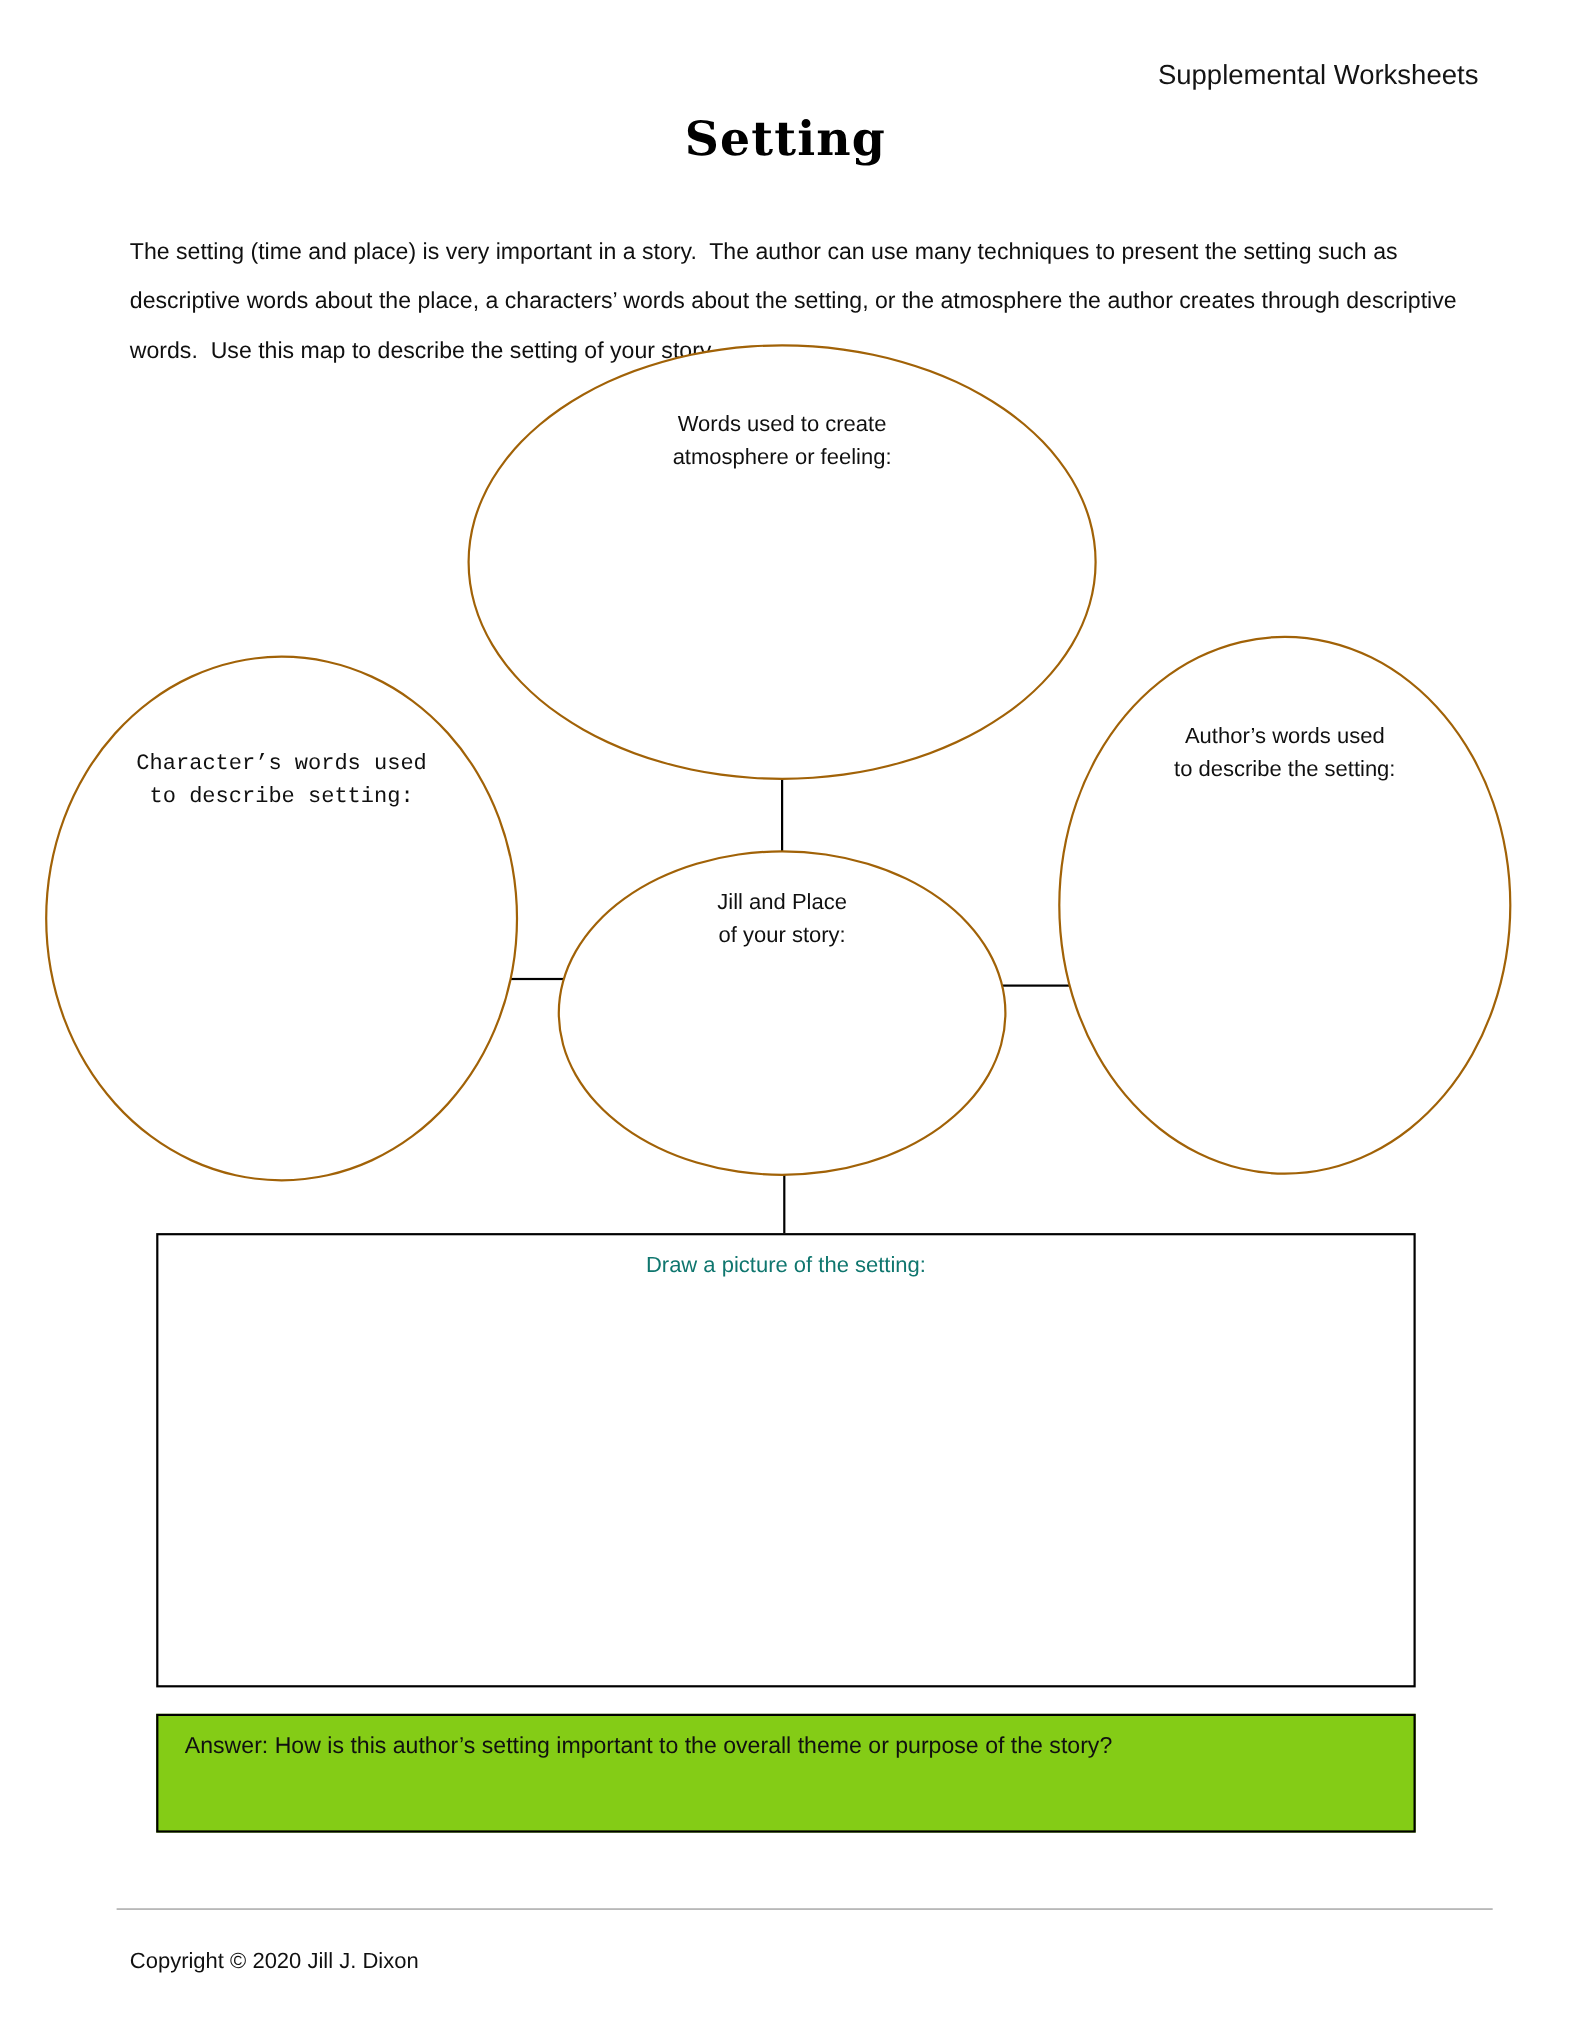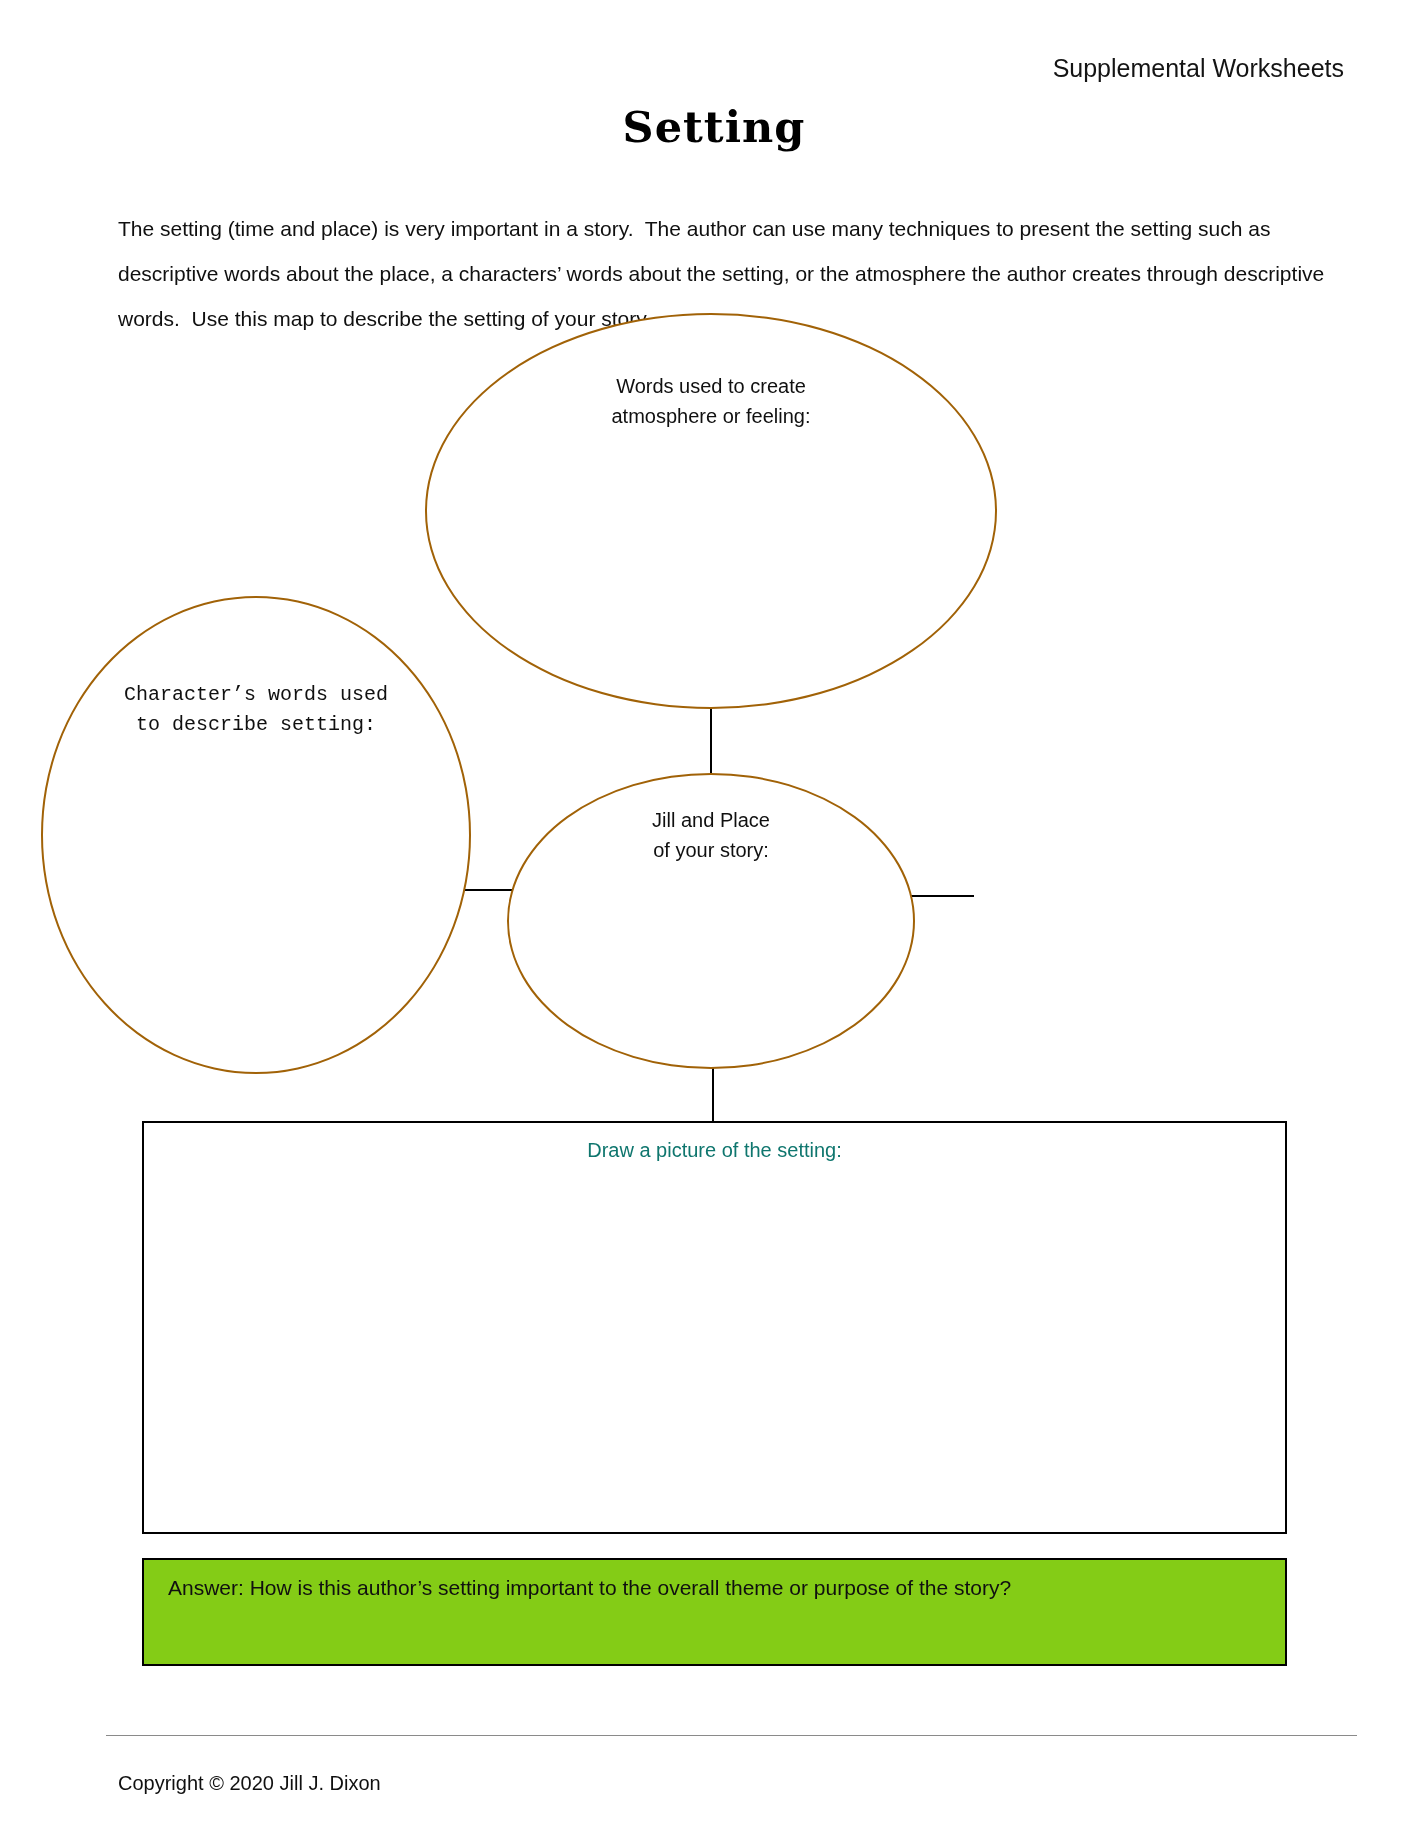--- a/index.html
+++ b/index.html
@@ -138,20 +138,24 @@
   <div class="bubble" id="bubble-atmosphere">
     <div class="bubble-label">Words used to create
 atmosphere or feeling:</div>
   </div>
 
   <div class="bubble" id="bubble-character">
     <div class="bubble-label">Character’s words used
 to describe setting:</div>
   </div>
 
+  <div class="bubble" id="bubble-author">
+    <div class="bubble-label">Author’s words used
+to describe the setting:</div>
+  </div>
 
   <div class="bubble" id="bubble-timeplace">
     <div class="bubble-label">Jill and Place
 of your story:</div>
   </div>
 
   <div class="picture-box">
     <div class="picture-box-label">Draw a picture of the setting:</div>
   </div>
 

